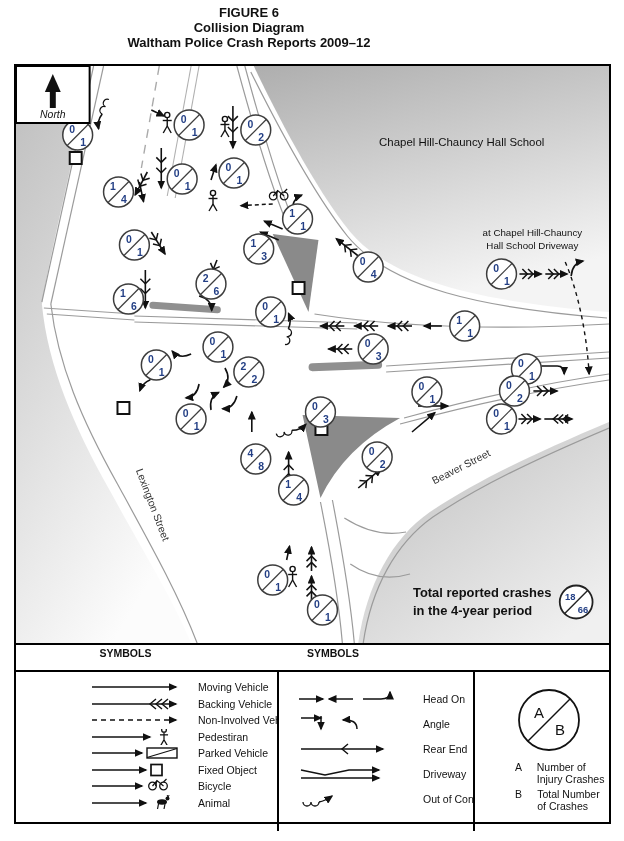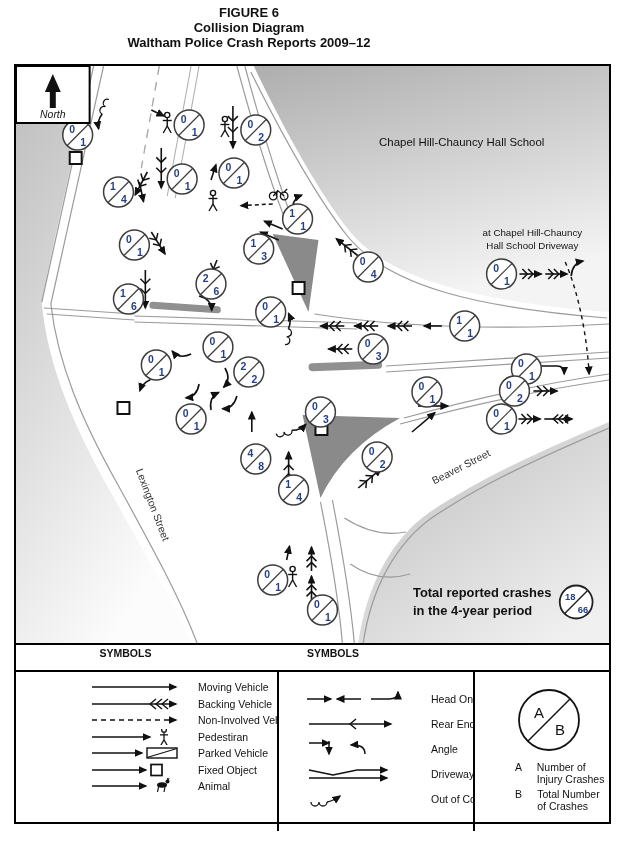--- a/index.html
+++ b/index.html
@@ -8,21 +8,21 @@
   .figure{position:absolute;top:64px;left:14px;width:597px;height:760px;border:2px solid #000;box-sizing:border-box;background:#fff;}
   .map{width:593px;height:579px;border-bottom:2px solid #000;box-sizing:border-box;overflow:hidden;}
   .legend-head{display:grid;grid-template-columns:219px 196px auto;height:27px;border-bottom:2px solid #000;box-sizing:border-box;}
   .legend-head div{text-align:center;font-weight:bold;font-size:10.5px;line-height:16px;}
   .legend-body{display:grid;grid-template-columns:219px 196px auto;height:159px;margin-left:44px;}
   .lcol{box-sizing:border-box;overflow:hidden;}
   .lcol.b1,.lcol.b2{border-right:2px solid #000;}
   .symrows{padding:7px 0 0 30px;}
   .symrow{display:flex;align-items:center;height:16.5px;}
   .symrow svg{flex:0 0 100px;}
-  .typrows{padding:14px 0 0 26px;}
+  .typrows{padding:14px 0 0 18px;}
   .typrow{display:flex;align-items:center;height:25px;}
   .typrow svg{flex:0 0 118px;}
   .leglabel{font-size:10.5px;margin-left:8px;white-space:nowrap;}
   .sevcircle{margin:8px 0 0 22px;display:block;}
   .sevrow{display:flex;font-size:10.5px;margin:3px 0 0 40px;}
   .sevrow .k{width:36px;}
 </style>
 </head>
 <body>
 
@@ -585,20 +585,32 @@
           </div>
           <div class="symrow">
             <svg width="100" height="16" viewBox="0 0 100 16">
               <line x1="2" y1="8" x2="56" y2="8" stroke="#111111" stroke-width="1.5" fill="none" marker-end="url(#ah)"></line>
               <rect x="61" y="2.5" width="11" height="11" stroke="#111" stroke-width="1.7" fill="none"></rect>
             </svg>
             <span class="leglabel">Fixed Object</span>
           </div>
           <div class="symrow">
             <svg width="100" height="16" viewBox="0 0 100 16">
+              <line x1="2" y1="8" x2="52" y2="8" stroke="#111111" stroke-width="1.5" fill="none" marker-end="url(#ah)"></line>
+              <g transform="translate(68,6)">
+                <circle cx="-5.5" cy="2" r="3.8" stroke="#111111" stroke-width="1.3" fill="none"></circle>
+                <circle cx="5.5" cy="2" r="3.8" stroke="#111111" stroke-width="1.3" fill="none"></circle>
+                <path d="M-5.5,2 L-1,-3.5 L5.5,2 M-1,-3.5 L-2.5,2" stroke="#111111" stroke-width="1.2" fill="none"></path>
+                <line x1="5.5" y1="-2" x2="8.5" y2="-5" stroke="#111111" stroke-width="1.2" fill="none"></line>
+              </g>
+            </svg>
+            <span class="leglabel">Bicycle</span>
+          </div>
+          <div class="symrow">
+            <svg width="100" height="16" viewBox="0 0 100 16">
               <line x1="2" y1="8" x2="56" y2="8" stroke="#111111" stroke-width="1.5" fill="none" marker-end="url(#ah)"></line>
               <g transform="translate(72,7)">
                 <ellipse cx="0" cy="0" rx="5" ry="2.8" fill="#111111"></ellipse>
                 <line x1="-3.5" y1="2" x2="-4.5" y2="7" stroke="#111111" stroke-width="1.2" fill="none"></line>
                 <line x1="3" y1="2" x2="2" y2="7" stroke="#111111" stroke-width="1.2" fill="none"></line>
                 <circle cx="5.5" cy="-3.5" r="2" fill="#111111"></circle>
                 <line x1="6" y1="-5" x2="8" y2="-8.5" stroke="#111111" stroke-width="1" fill="none"></line>
                 <line x1="6" y1="-5" x2="4.5" y2="-8.5" stroke="#111111" stroke-width="1" fill="none"></line>
               </g>
             </svg>
@@ -611,32 +623,32 @@
           <div class="typrow">
             <svg width="118" height="20" viewBox="0 0 118 20">
               <line x1="2" y1="10" x2="26" y2="10" stroke="#111111" stroke-width="1.5" fill="none" marker-end="url(#ah)"></line>
               <line x1="56" y1="10" x2="32" y2="10" stroke="#111111" stroke-width="1.5" fill="none" marker-end="url(#ah)"></line>
               <path d="M66,10 L84,10 Q93,10 93,3" stroke="#111111" stroke-width="1.5" fill="none" marker-end="url(#ah)"></path>
             </svg>
             <span class="leglabel">Head On</span>
           </div>
           <div class="typrow">
             <svg width="118" height="20" viewBox="0 0 118 20">
-              <line x1="4" y1="10" x2="86" y2="10" stroke="#111111" stroke-width="1.5" fill="none" marker-end="url(#ah)"></line>
-              <path d="M51,5 L45,10 L51,15" stroke="#111111" stroke-width="1.4" fill="none"></path>
-            </svg>
-            <span class="leglabel">Rear End</span>
-          </div>
-          <div class="typrow">
-            <svg width="118" height="20" viewBox="0 0 118 20">
               <line x1="4" y1="4" x2="24" y2="4" stroke="#111111" stroke-width="1.5" fill="none" marker-end="url(#ah)"></line>
               <line x1="24" y1="2" x2="24" y2="15" stroke="#111111" stroke-width="1.5" fill="none" marker-end="url(#ah)"></line>
               <path d="M60,15 Q60,5 46,6" stroke="#111111" stroke-width="1.5" fill="none" marker-end="url(#ah)"></path>
             </svg>
             <span class="leglabel">Angle</span>
+          </div>
+          <div class="typrow">
+            <svg width="118" height="20" viewBox="0 0 118 20">
+              <line x1="4" y1="10" x2="86" y2="10" stroke="#111111" stroke-width="1.5" fill="none" marker-end="url(#ah)"></line>
+              <path d="M51,5 L45,10 L51,15" stroke="#111111" stroke-width="1.4" fill="none"></path>
+            </svg>
+            <span class="leglabel">Rear End</span>
           </div>
           <div class="typrow">
             <svg width="118" height="20" viewBox="0 0 118 20">
               <path d="M4,6 L28,11 L52,6 L82,6" stroke="#111111" stroke-width="1.4" fill="none" marker-end="url(#ah)"></path>
               <line x1="4" y1="14" x2="82" y2="14" stroke="#111111" stroke-width="1.4" fill="none" marker-end="url(#ah)"></line>
             </svg>
             <span class="leglabel">Driveway</span>
           </div>
           <div class="typrow">
             <svg width="118" height="20" viewBox="0 0 118 20">

